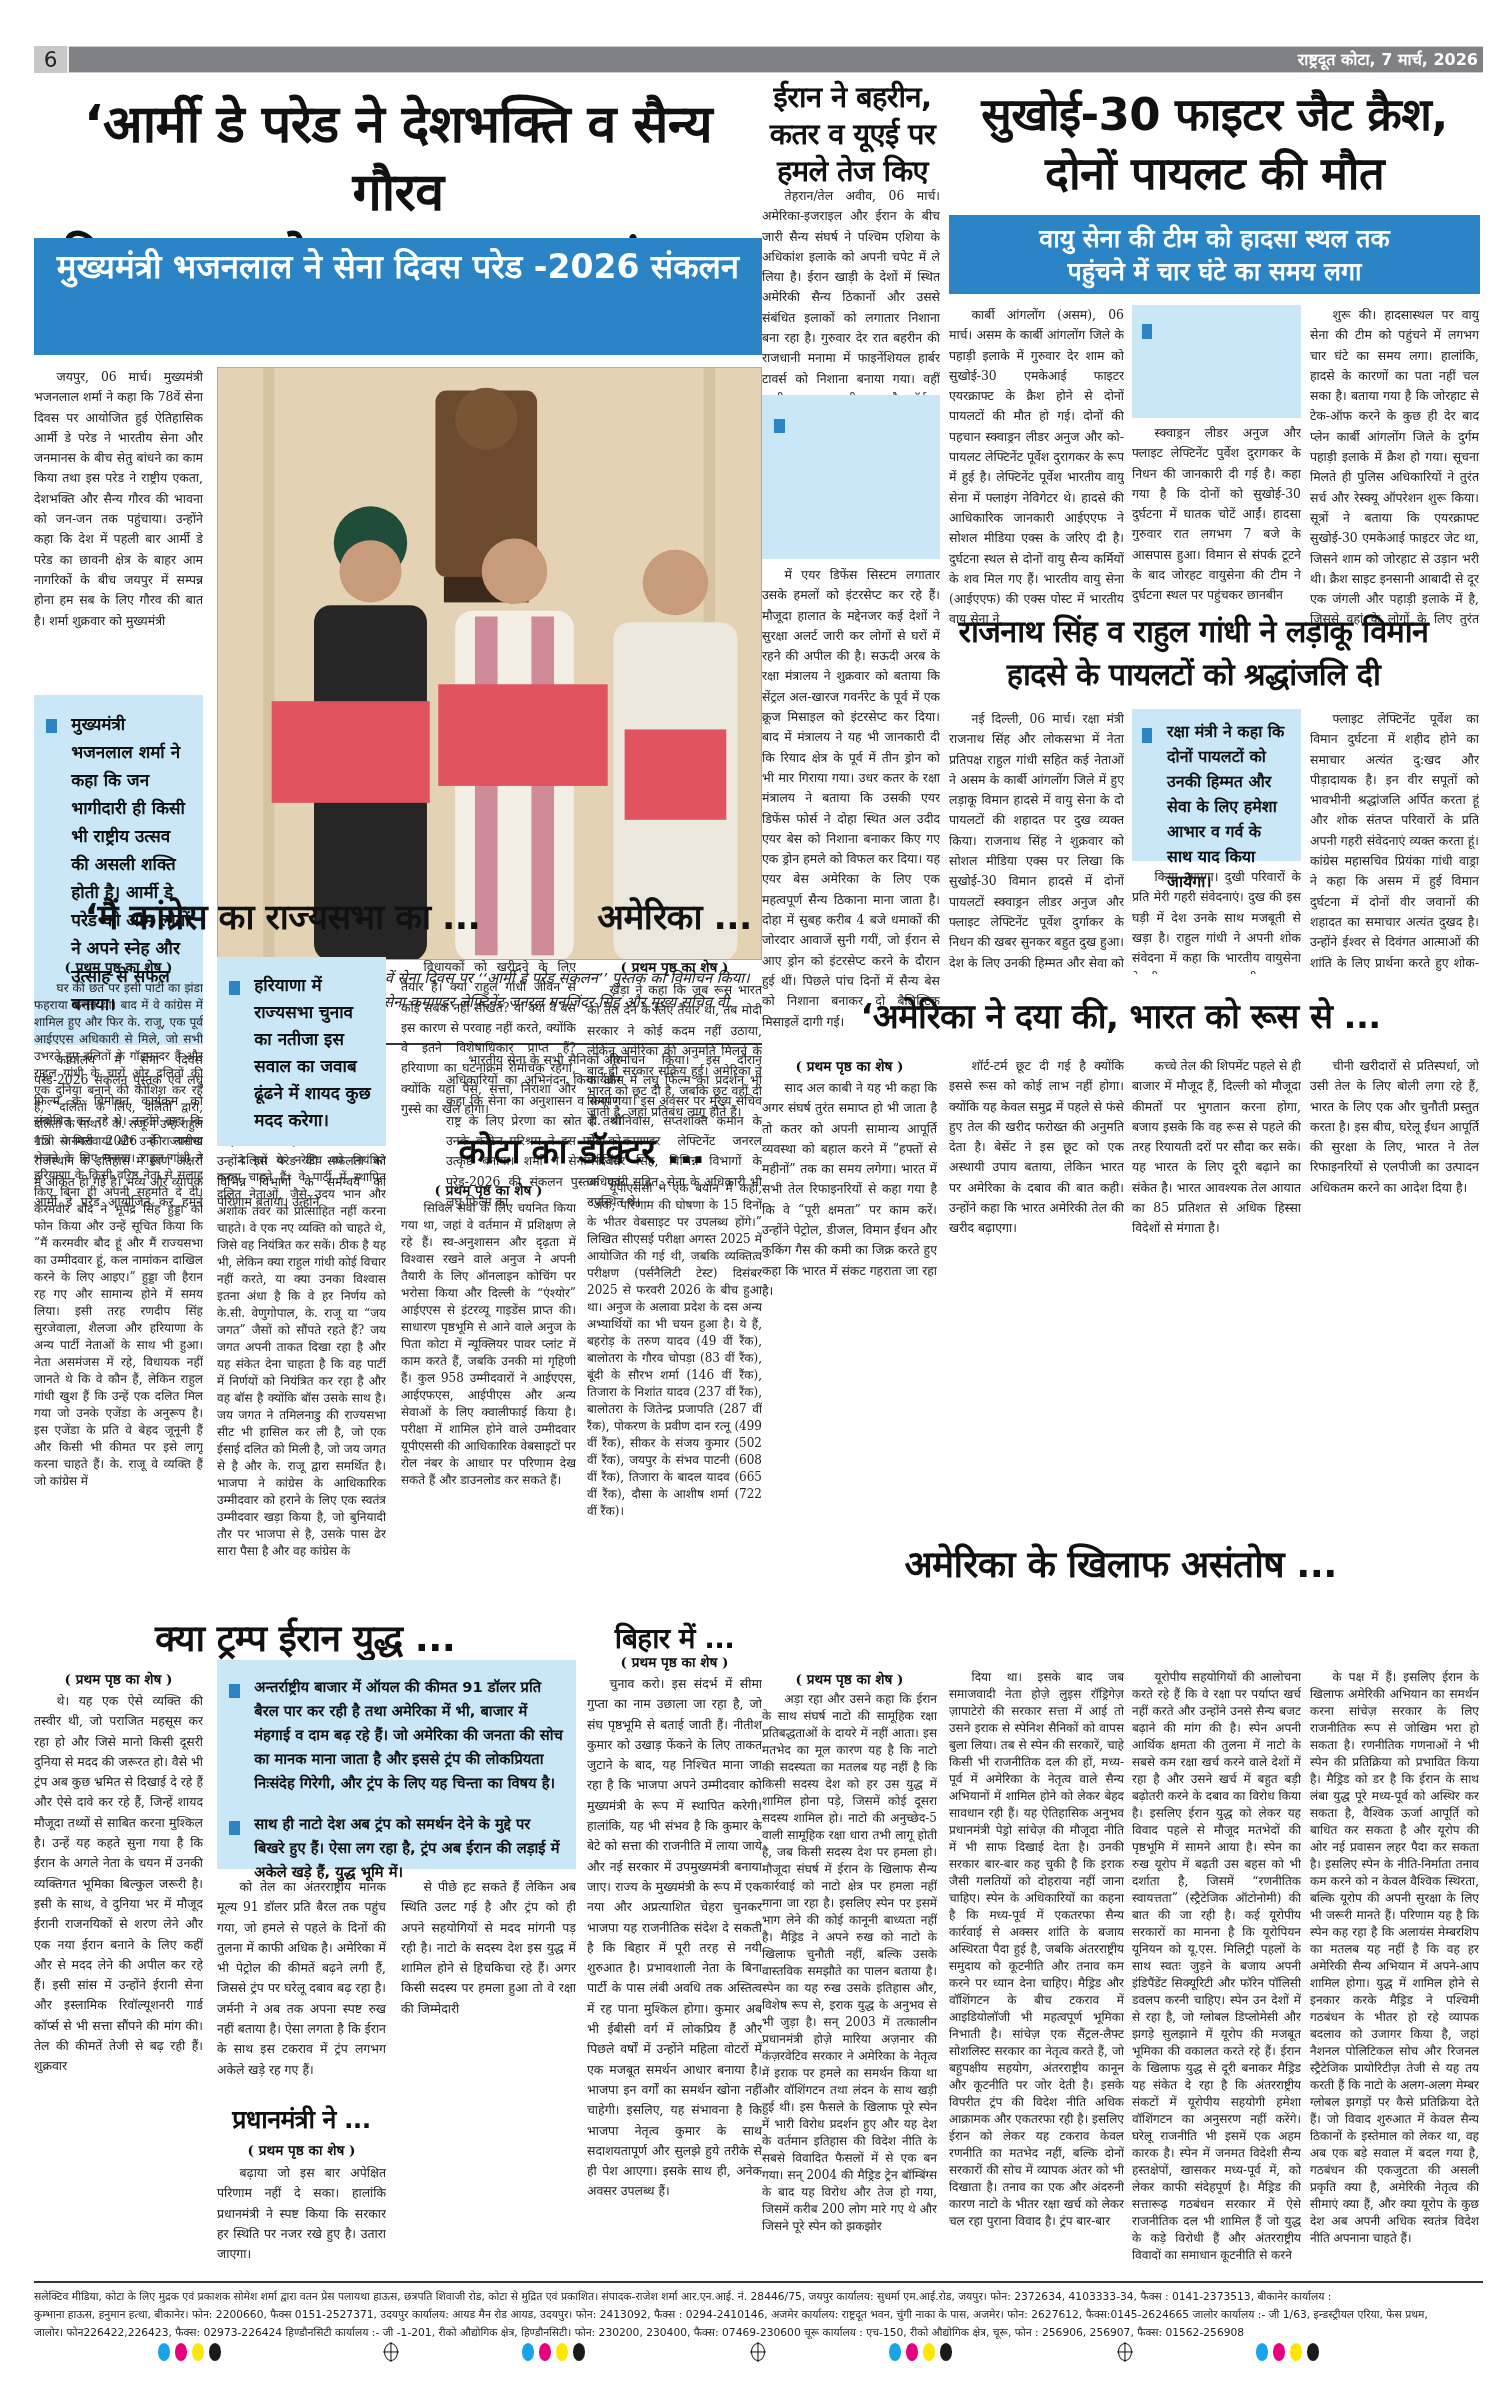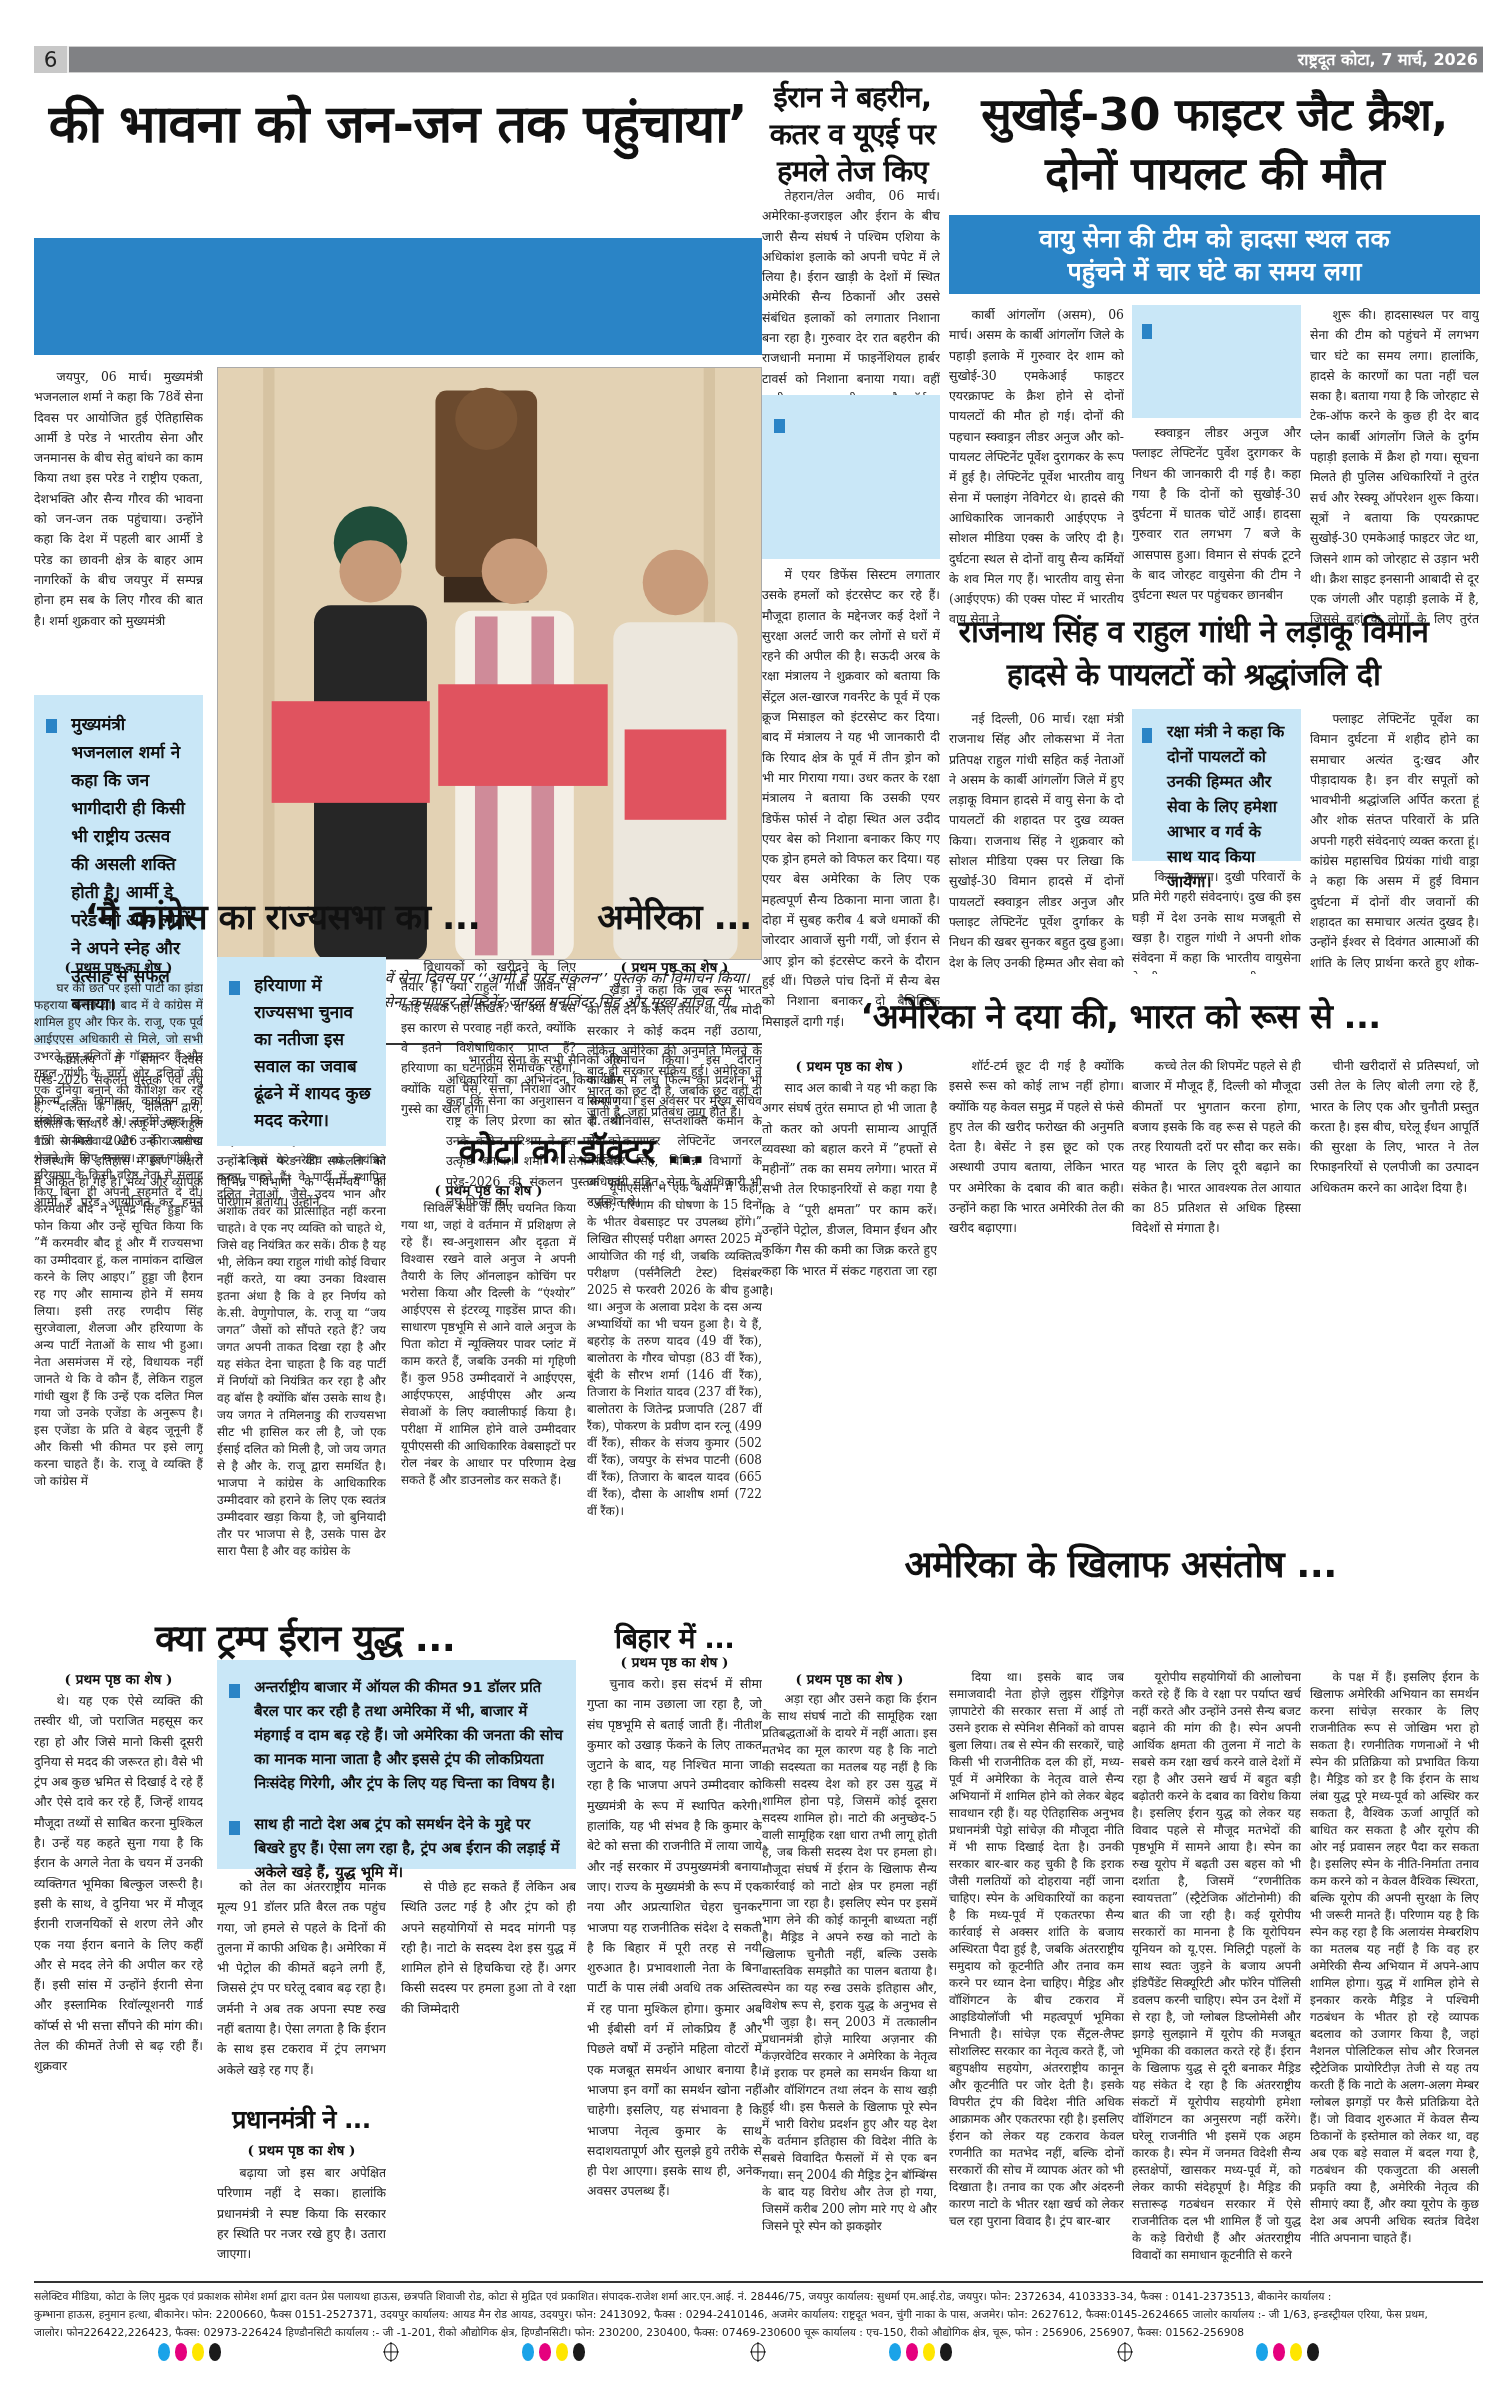--- a/index.html
+++ b/index.html
@@ -30,23 +30,25 @@
   .reg::after { content: ""; position: absolute; top: 50%; left: -2.3px; right: -2.3px; height: 1.1px; background: #111; transform: translateY(-50%); }
 </style>
 </head>
 <body>
 
 <div class="abs masthead"></div>
 <div class="abs pageno">6</div>
 <div class="abs dateline">राष्ट्रदूत कोटा, 7 मार्च, 2026</div>
 
 <div class="abs headline h-xl" style="left:34px; top:90px; width:728px;">
+  <div>‘आर्मी डे परेड ने देशभक्ति व सैन्य गौरव</div>
   <div>की भावना को जन-जन तक पहुंचाया’</div>
 </div>
 <div class="abs bluebar" style="left:34px; top:238px; width:728px; height:117px;">
+  <div>मुख्यमंत्री भजनलाल ने सेना दिवस परेड -2026 संकलन</div>
 </div>
 
 <div class="abs col" style="left:34px; top:367px; width:169px; height:305px;">
   <p>जयपुर, 06 मार्च। मुख्यमंत्री भजनलाल शर्मा ने कहा कि 78वें सेना दिवस पर आयोजित हुई ऐतिहासिक आर्मी डे परेड ने भारतीय सेना और जनमानस के बीच सेतु बांधने का काम किया तथा इस परेड ने राष्ट्रीय एकता, देशभक्ति और सैन्य गौरव की भावना को जन-जन तक पहुंचाया। उन्होंने कहा कि देश में पहली बार आर्मी डे परेड का छावनी क्षेत्र के बाहर आम नागरिकों के बीच जयपुर में सम्पन्न होना हम सब के लिए गौरव की बात है। शर्मा शुक्रवार को मुख्यमंत्री</p>
 </div>
 <div class="abs highlight" style="left:34px; top:695px; width:169px; height:350px; font-size:17px; line-height:28px;">
   <div class="highlight-item">
       <span class="bullet"></span>
       <span>मुख्यमंत्री भजनलाल शर्मा ने कहा कि जन भागीदारी ही किसी भी राष्ट्रीय उत्सव की असली शक्ति होती है। आर्मी डे परेड को आम लोगों ने अपने स्नेह और उत्साह से सफल बनाया।</span>
     </div>

